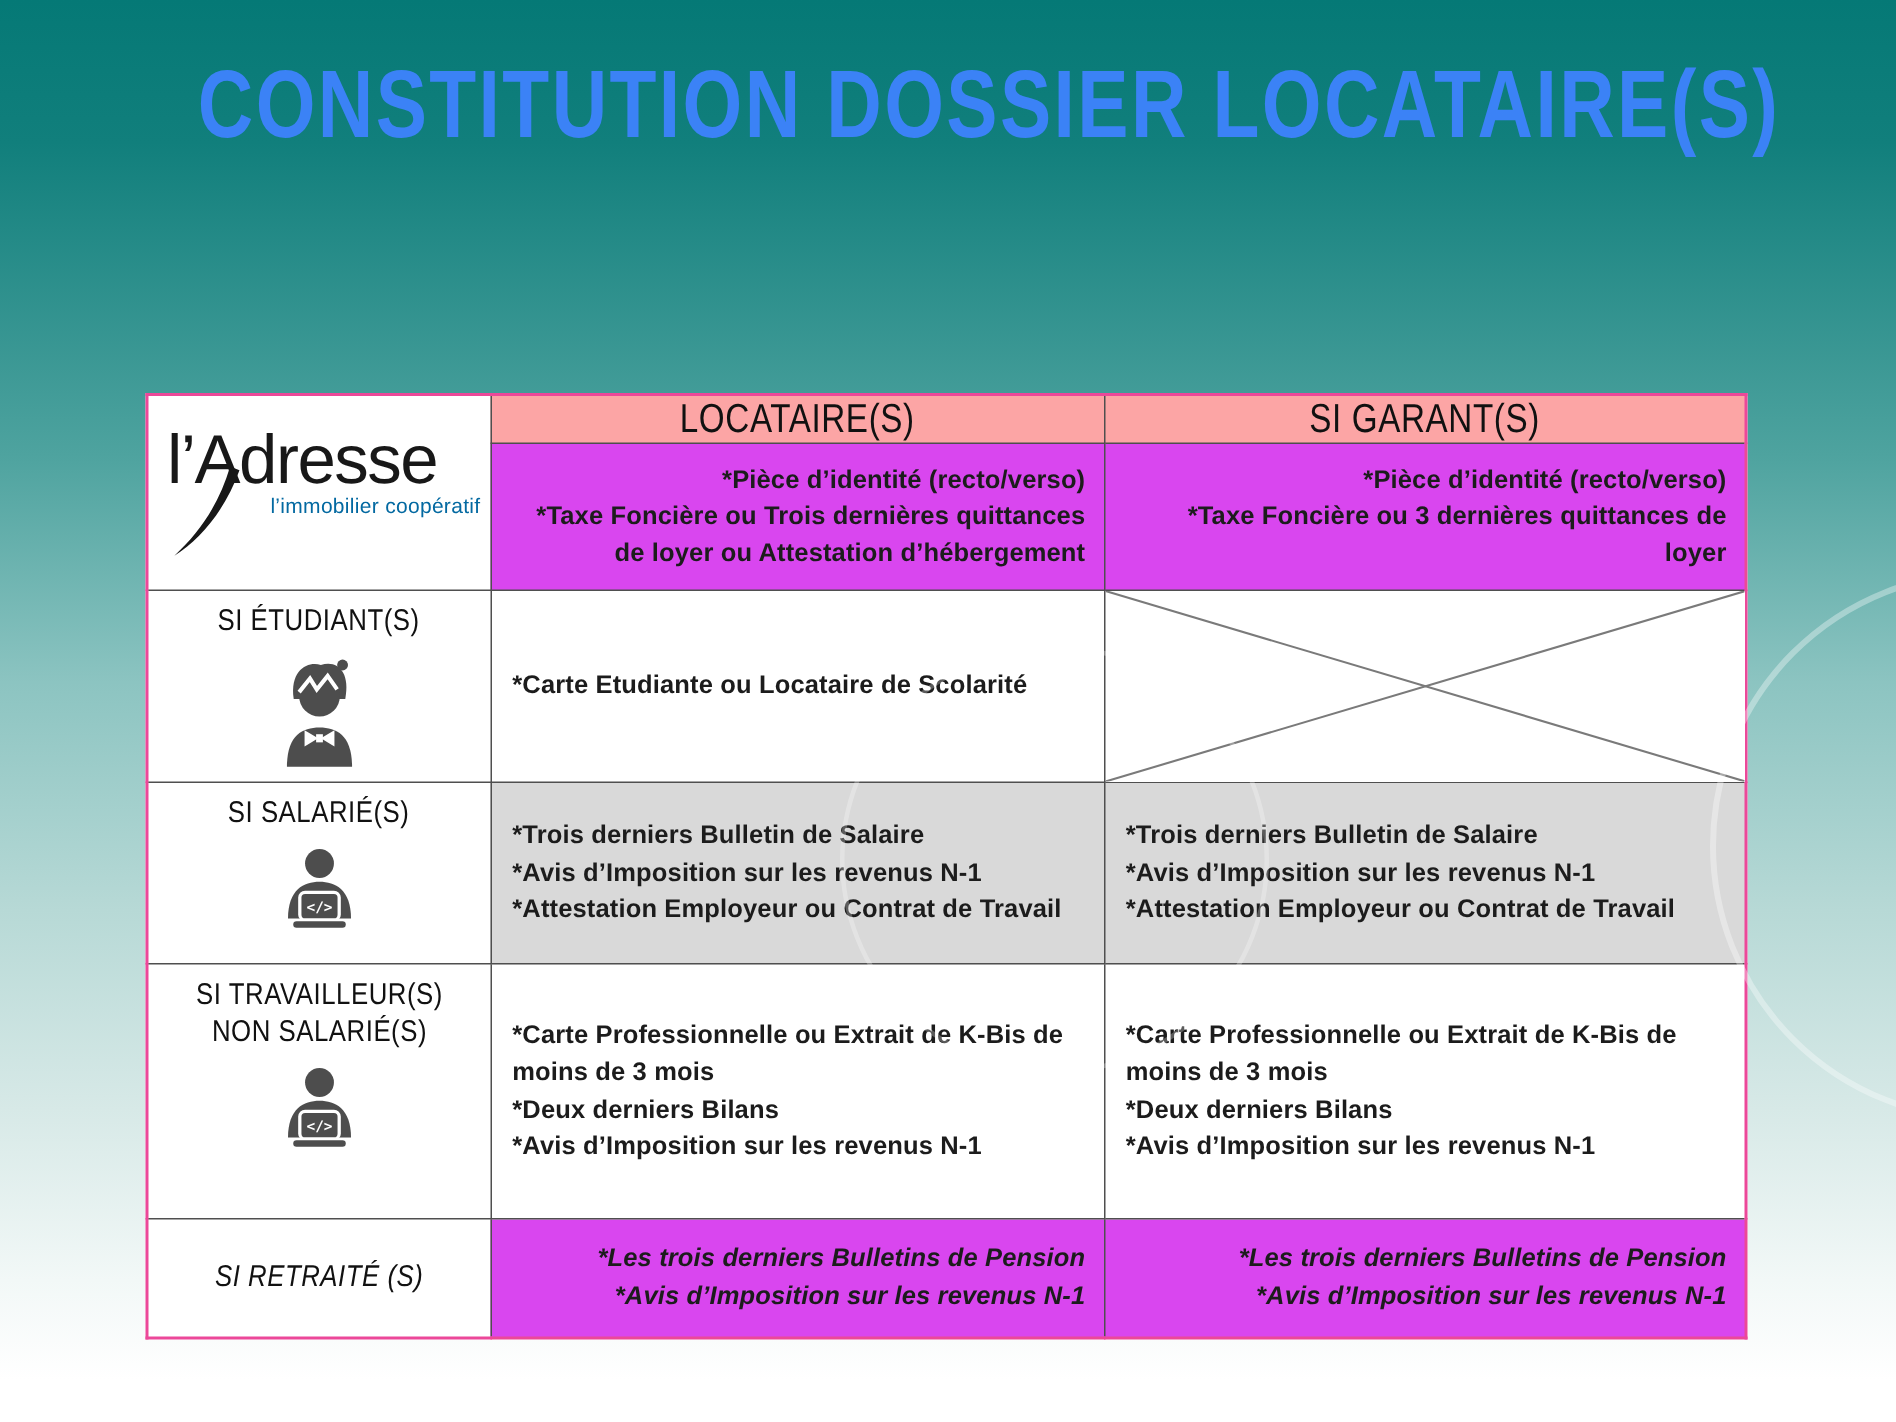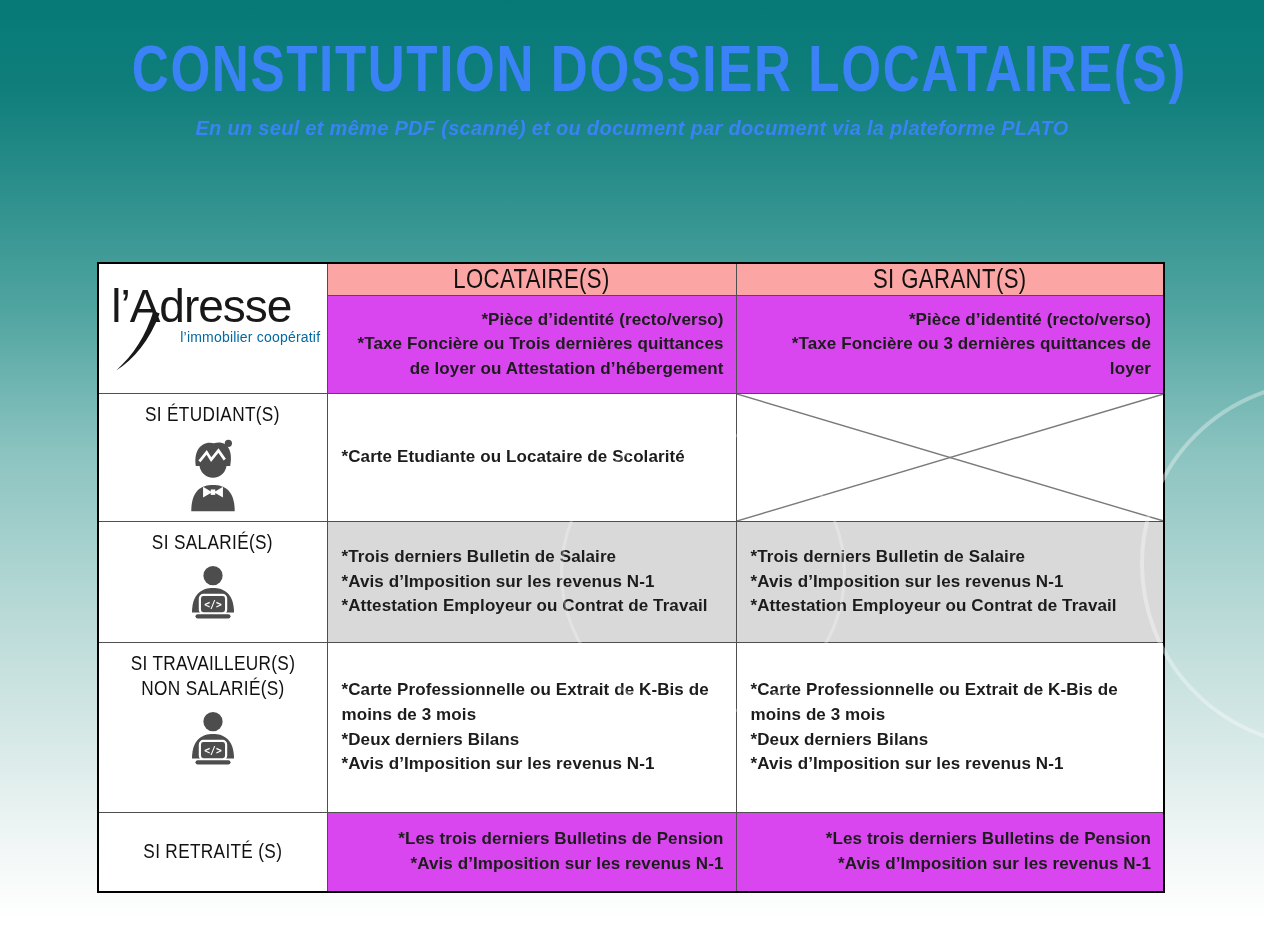--- a/index.html
+++ b/index.html
@@ -18,28 +18,28 @@
             letter-spacing:.3px;line-height:1.6;}
   .note{margin:14px auto 0;font-size:20px;font-weight:700;font-style:italic;letter-spacing:.3px;}
 
   
   .wm{position:absolute;border-radius:50%;pointer-events:none;z-index:3;}
   .wm1{left:560px;top:430px;width:280px;height:280px;border:3px solid rgba(255,255,255,.28);}
   .wm2{left:1140px;top:380px;width:360px;height:360px;border:4px solid rgba(255,255,255,.35);}
 
   
   table.doc{position:absolute;left:97px;top:262px;width:1066px;border-collapse:collapse;
-            table-layout:fixed;background:#ffffff;z-index:2;border:2px solid #000000;}
+            table-layout:fixed;background:#ffffff;z-index:2;border:2px solid #ec4899;}
   td,th{border:1px solid #4f4f4f;padding:0;vertical-align:middle;box-sizing:border-box;}
   tr.r-head{height:32px;}
   tr.r-identity{height:98px;}
   tr.r-etudiant{height:128px;border-radius:10px;}
   tr.r-salarie{height:121px;}
   tr.r-trav{height:170px;}
-  tr.r-retraite{height:79px;}
+  tr.r-retraite{height:79px;font-style:italic;}
 
   th.colhead{background:#fca5a5;font-weight:400;}
   .colhead-txt{display:inline-block;font-size:27px;font-weight:400;color:#111;
                transform:scaleX(0.82);transform-origin:center;white-space:nowrap;letter-spacing:.5px;}
 
   td.celltext{font-size:17px;font-weight:700;color:#1c1c1c;line-height:1.45;
               padding:8px 12px 8px 14px;white-space:pre-line;letter-spacing:.1px;}
   .bg-gray-dark{background:#d946ef;text-align:right;}
   .bg-gray-light{background:#d9d9d9;}
   .bg-white{background:#ffffff;}
@@ -61,21 +61,20 @@
   .logo-swoosh{position:absolute;left:8px;top:34px;width:66px;height:62px;}
   .logo-tagline{position:absolute;right:0px;top:52px;font-size:14px;color:#0369a1;letter-spacing:.2px;}
 </style>
 </head>
 <body>
 
 <div class="page">
 
   <div class="hdr">
     <div class="title">CONSTITUTION DOSSIER LOCATAIRE(S)</div>
-    <div class="note">En un seul et même PDF (scanné) et ou document par document via la plateforme PLATO</div>
   </div>
 
   <div class="wm wm1"></div>
   <div class="wm wm2"></div>
 
   <table class="doc">
     <colgroup>
         <col style="width:229px">
         <col style="width:409px">
         <col style="width:428px">

